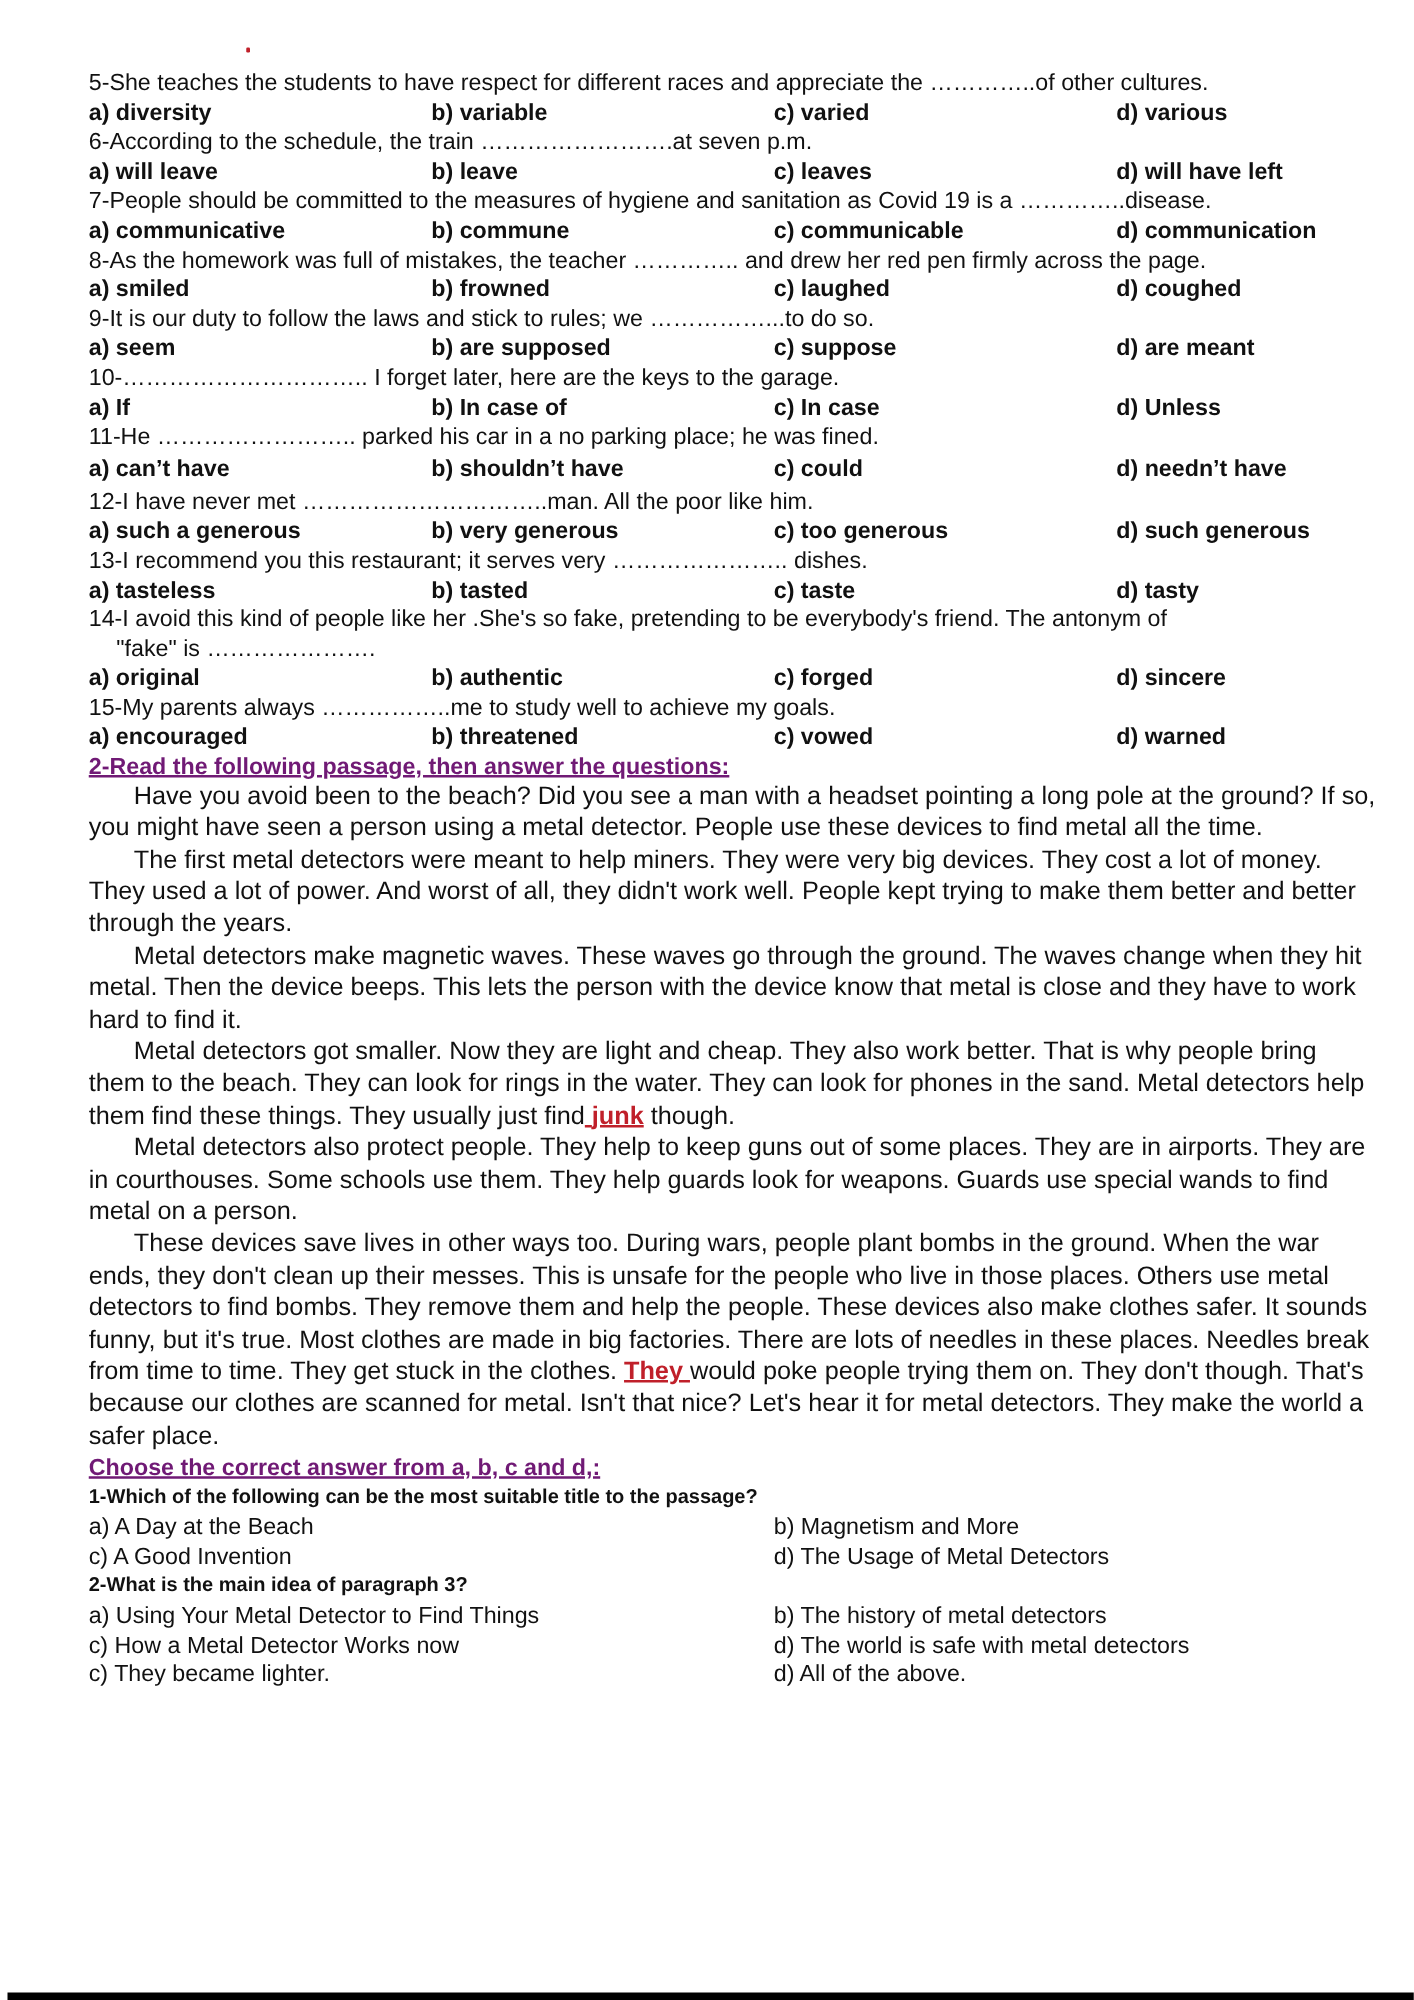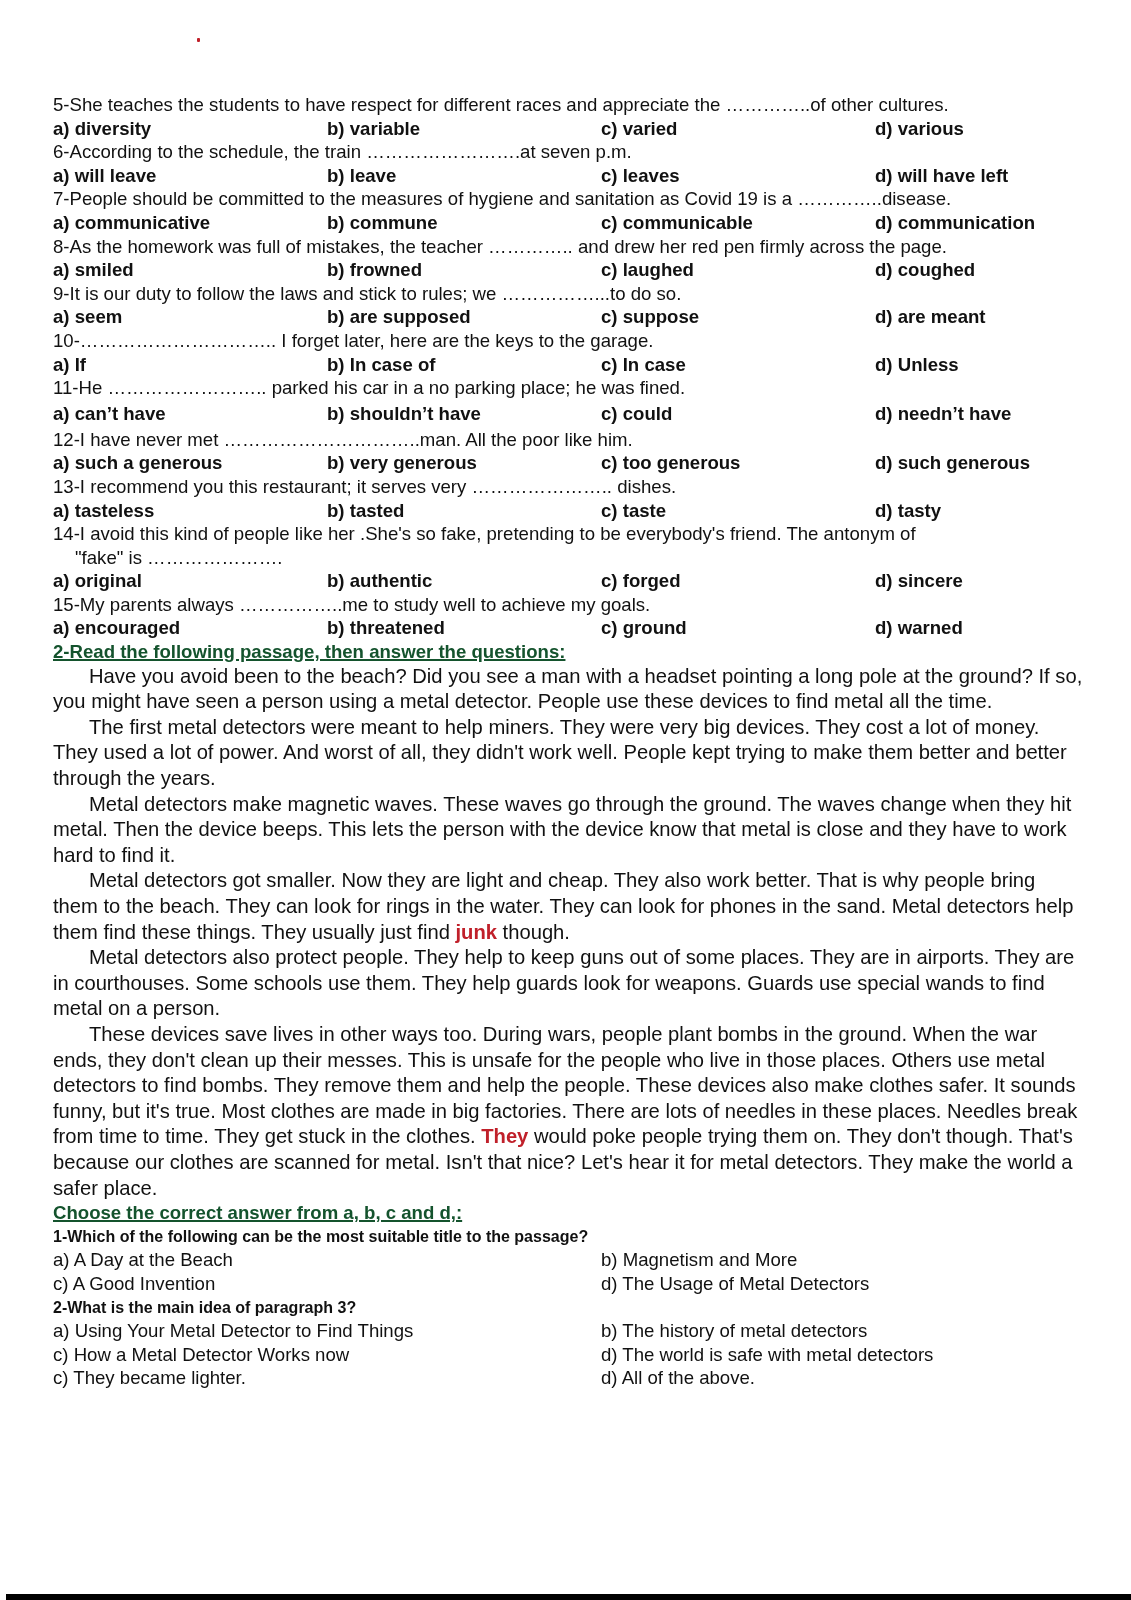--- a/index.html
+++ b/index.html
@@ -1,41 +1,41 @@
 <!DOCTYPE html>
 <html><head>
   <meta charset="utf-8">
   <style>
     html, body { margin: 0; padding: 0; background: #ffffff; }
     body {
       width: 1131px; height: 1600px; position: relative; overflow: hidden;
       font-family: "Liberation Sans", sans-serif; color: #111111;
     }
-    .page { position: absolute; left: 53px; top: 54px; width: 1030px; margin-top: 39px; }
+    .page { position: absolute; left: 71px; top: 54px; width: 1030px; }
     .red-dot { position: absolute; left: 197px; top: 38px; width: 3px; height: 4px; background: #c0202a; border-radius: 1px; }
     .line { font-size: 18.6px; line-height: 23.6px; white-space: nowrap; }
     .q { font-weight: normal; }
     .opts { position: relative; height: 23.6px; font-size: 18.6px; line-height: 23.6px; font-weight: bold; white-space: nowrap; }
     .opts.light { font-weight: normal; }
     .opts.tall { height: 28px; line-height: 28px; }
     .opt { position: absolute; top: 0; }
     .o0 { left: 0; } .o1 { left: 274px; } .o2 { left: 548px; } .o3 { left: 822px; }
     .opts2 { position: relative; height: 23.6px; font-size: 18.6px; line-height: 23.6px; white-space: nowrap; }
     .opts2 .c0 { position: absolute; left: 0; top: 0; }
     .opts2 .c1 { position: absolute; left: 548px; top: 0; }
     .indent { padding-left: 22px; }
     .heading {
-      color: #14532d; font-weight: bold; text-decoration: underline; text-decoration-thickness: 2px;
+      color: #701a75; font-weight: bold; text-decoration: underline; text-decoration-thickness: 2px;
       font-size: 18.6px; line-height: 23.6px;
     }
     .passage p {
       margin: 0; font-size: 20.2px; line-height: 25.6px; text-indent: 36px; white-space: normal;
     }
     .passage { width: 1030px; }
-    .mark { color: #c0202a; font-weight: bold; text-decoration-thickness: 2px; }
+    .mark { color: #c0202a; font-weight: bold; text-decoration: underline; text-decoration-thickness: 2px; }
     .cq { font-weight: bold; font-size: 16px; line-height: 23.6px; white-space: nowrap; }
     .bottom-bar { position: absolute; left: 6px; right: 0; top: 1594px; height: 6px; background: #000000; }
   </style>
 </head>
 <body>
 
 <div class="red-dot"></div>
 
 <div class="page">
 
@@ -138,21 +138,21 @@
       <span class="opt o2">c) forged</span>
       <span class="opt o3">d) sincere</span>
     </div>
   </div>
 
   <div>
     <div class="line q">15-My parents always ……………..me to study well to achieve my goals.</div>
     <div class="opts">
       <span class="opt o0">a) encouraged</span>
       <span class="opt o1">b) threatened</span>
-      <span class="opt o2">c) ground</span>
+      <span class="opt o2">c) vowed</span>
       <span class="opt o3">d) warned</span>
     </div>
   </div>
 
   <div class="heading">2-Read the following passage, then answer the questions:</div>
 
   <div class="passage">
     <p>Have you avoid been to the beach? Did you see a man with a headset pointing a long pole at the ground? If so, you might have seen a person using a metal detector. People use these devices to find metal all the time.</p>
     <p>The first metal detectors were meant to help miners. They were very big devices. They cost a lot of money. They used a lot of power. And worst of all, they didn't work well. People kept trying to make them better and better through the years.</p>
     <p>Metal detectors make magnetic waves. These waves go through the ground. The waves change when they hit metal. Then the device beeps. This lets the person with the device know that metal is close and they have to work hard to find it.</p>

